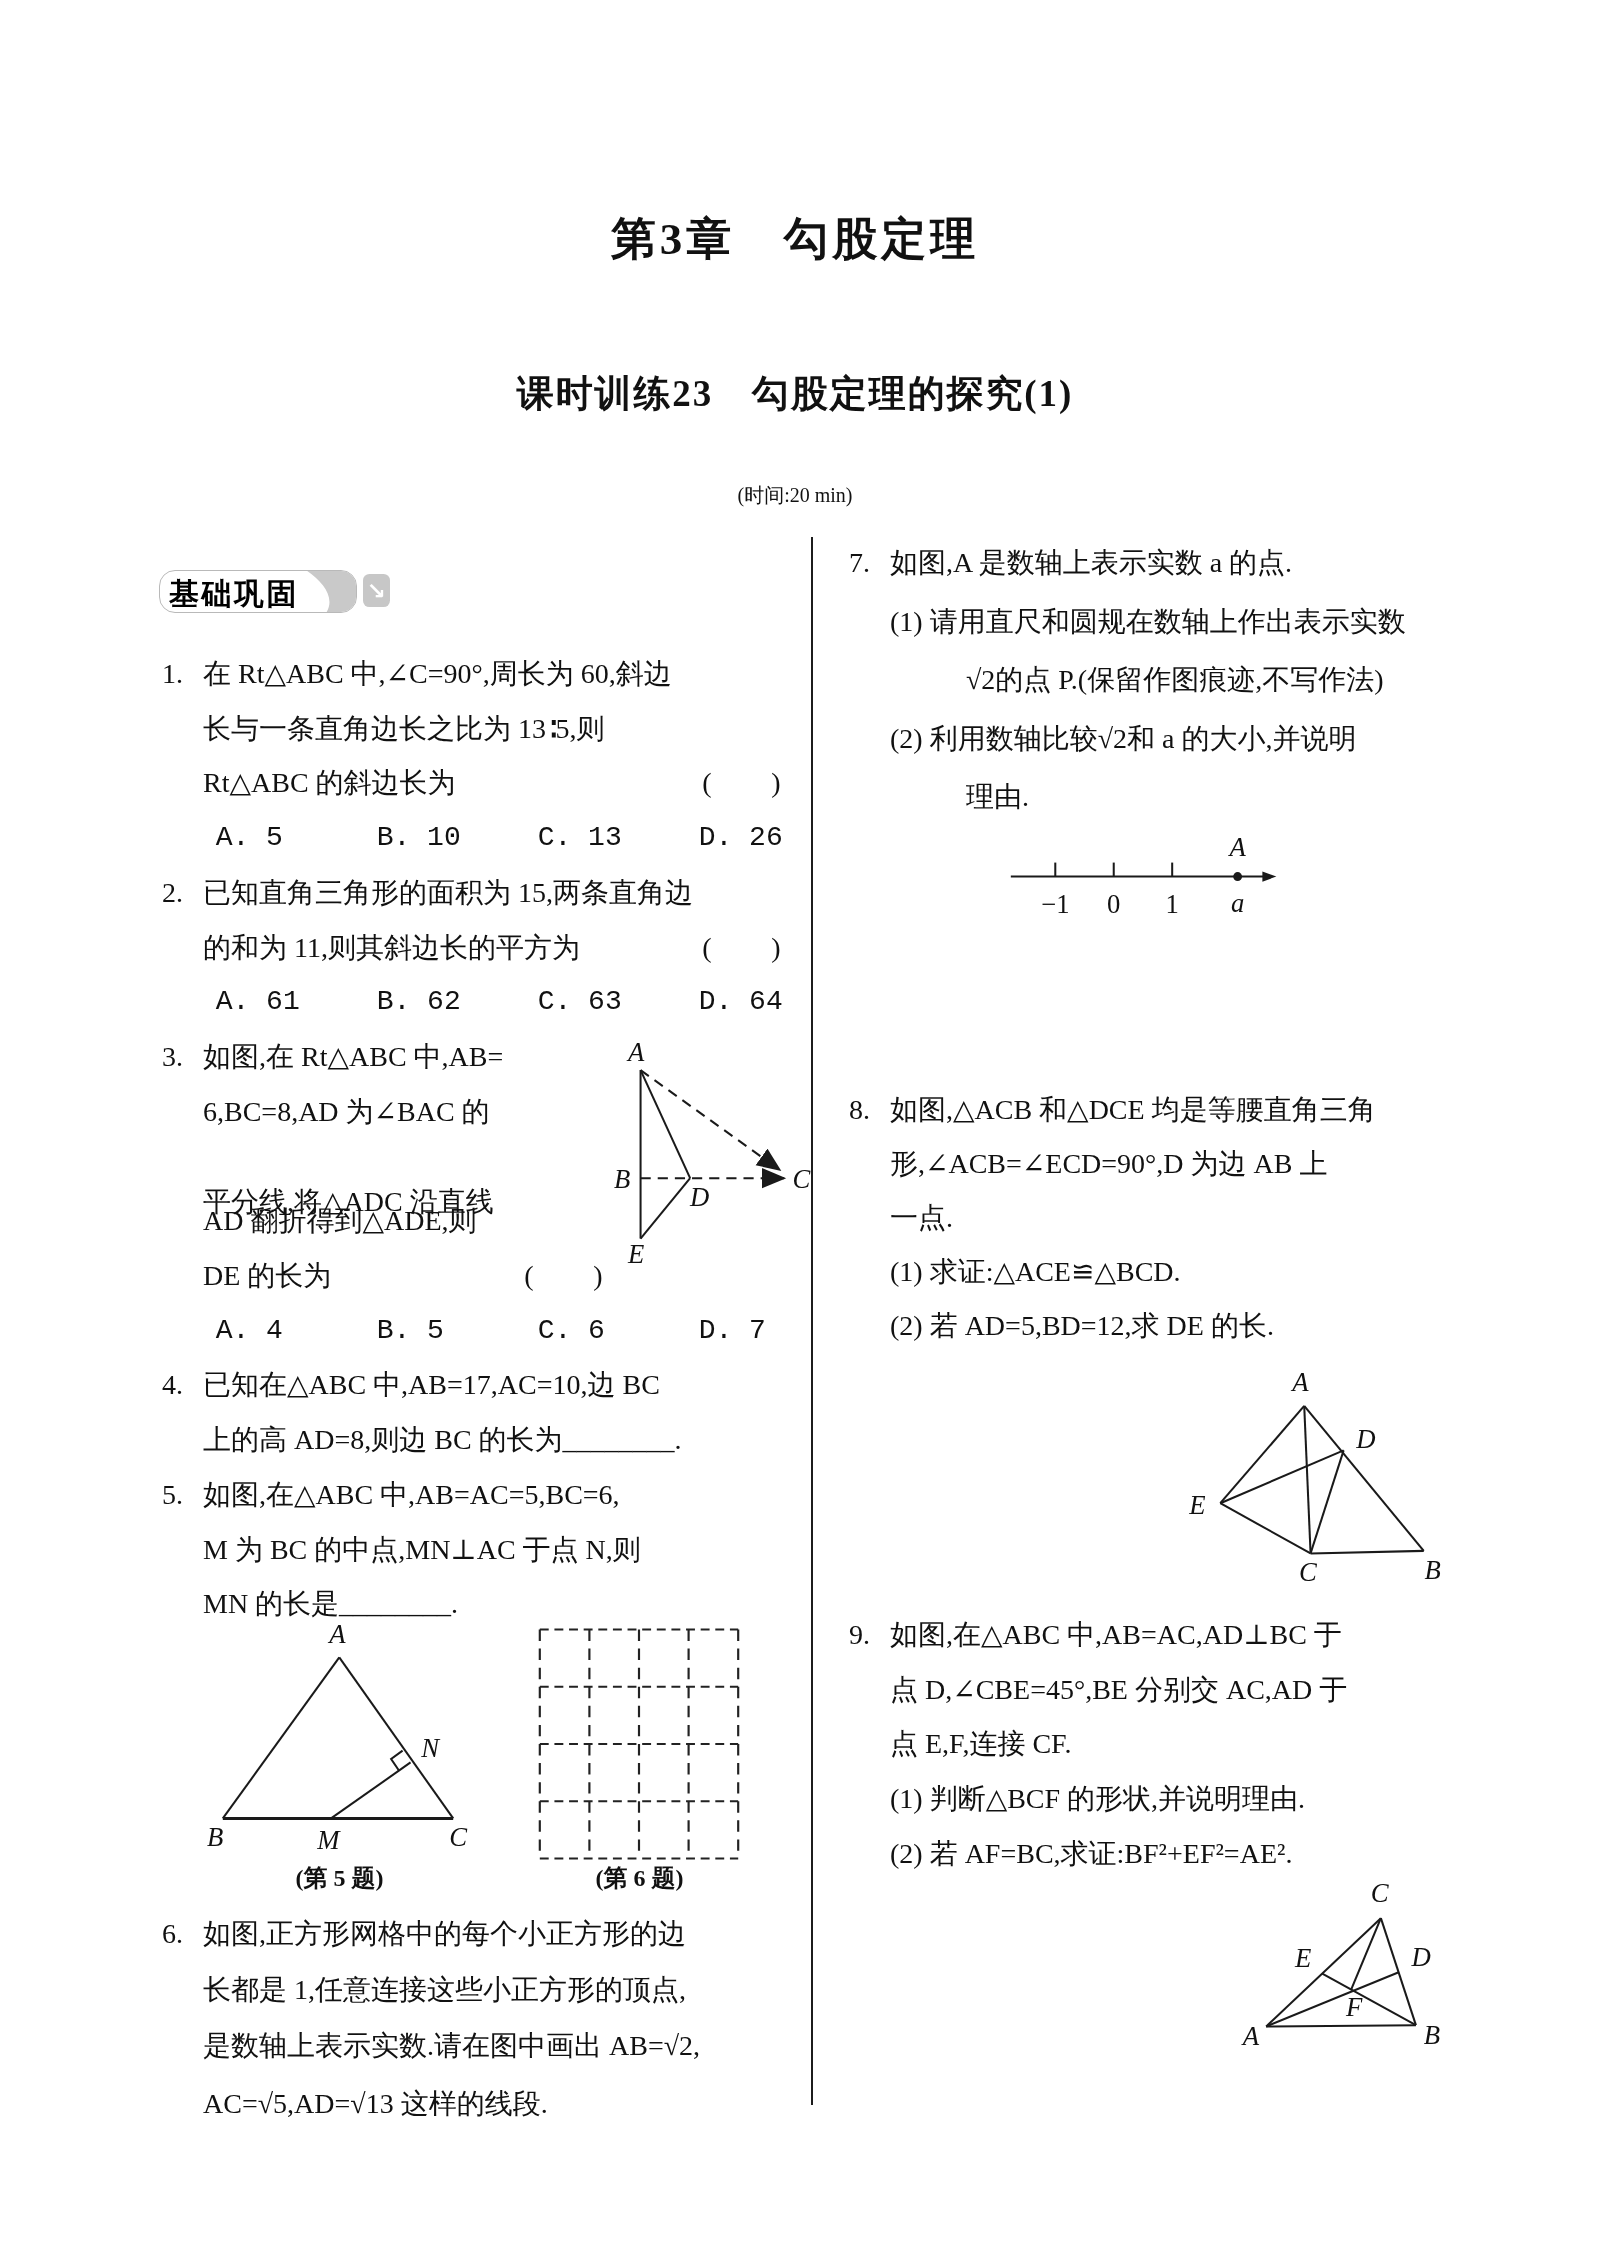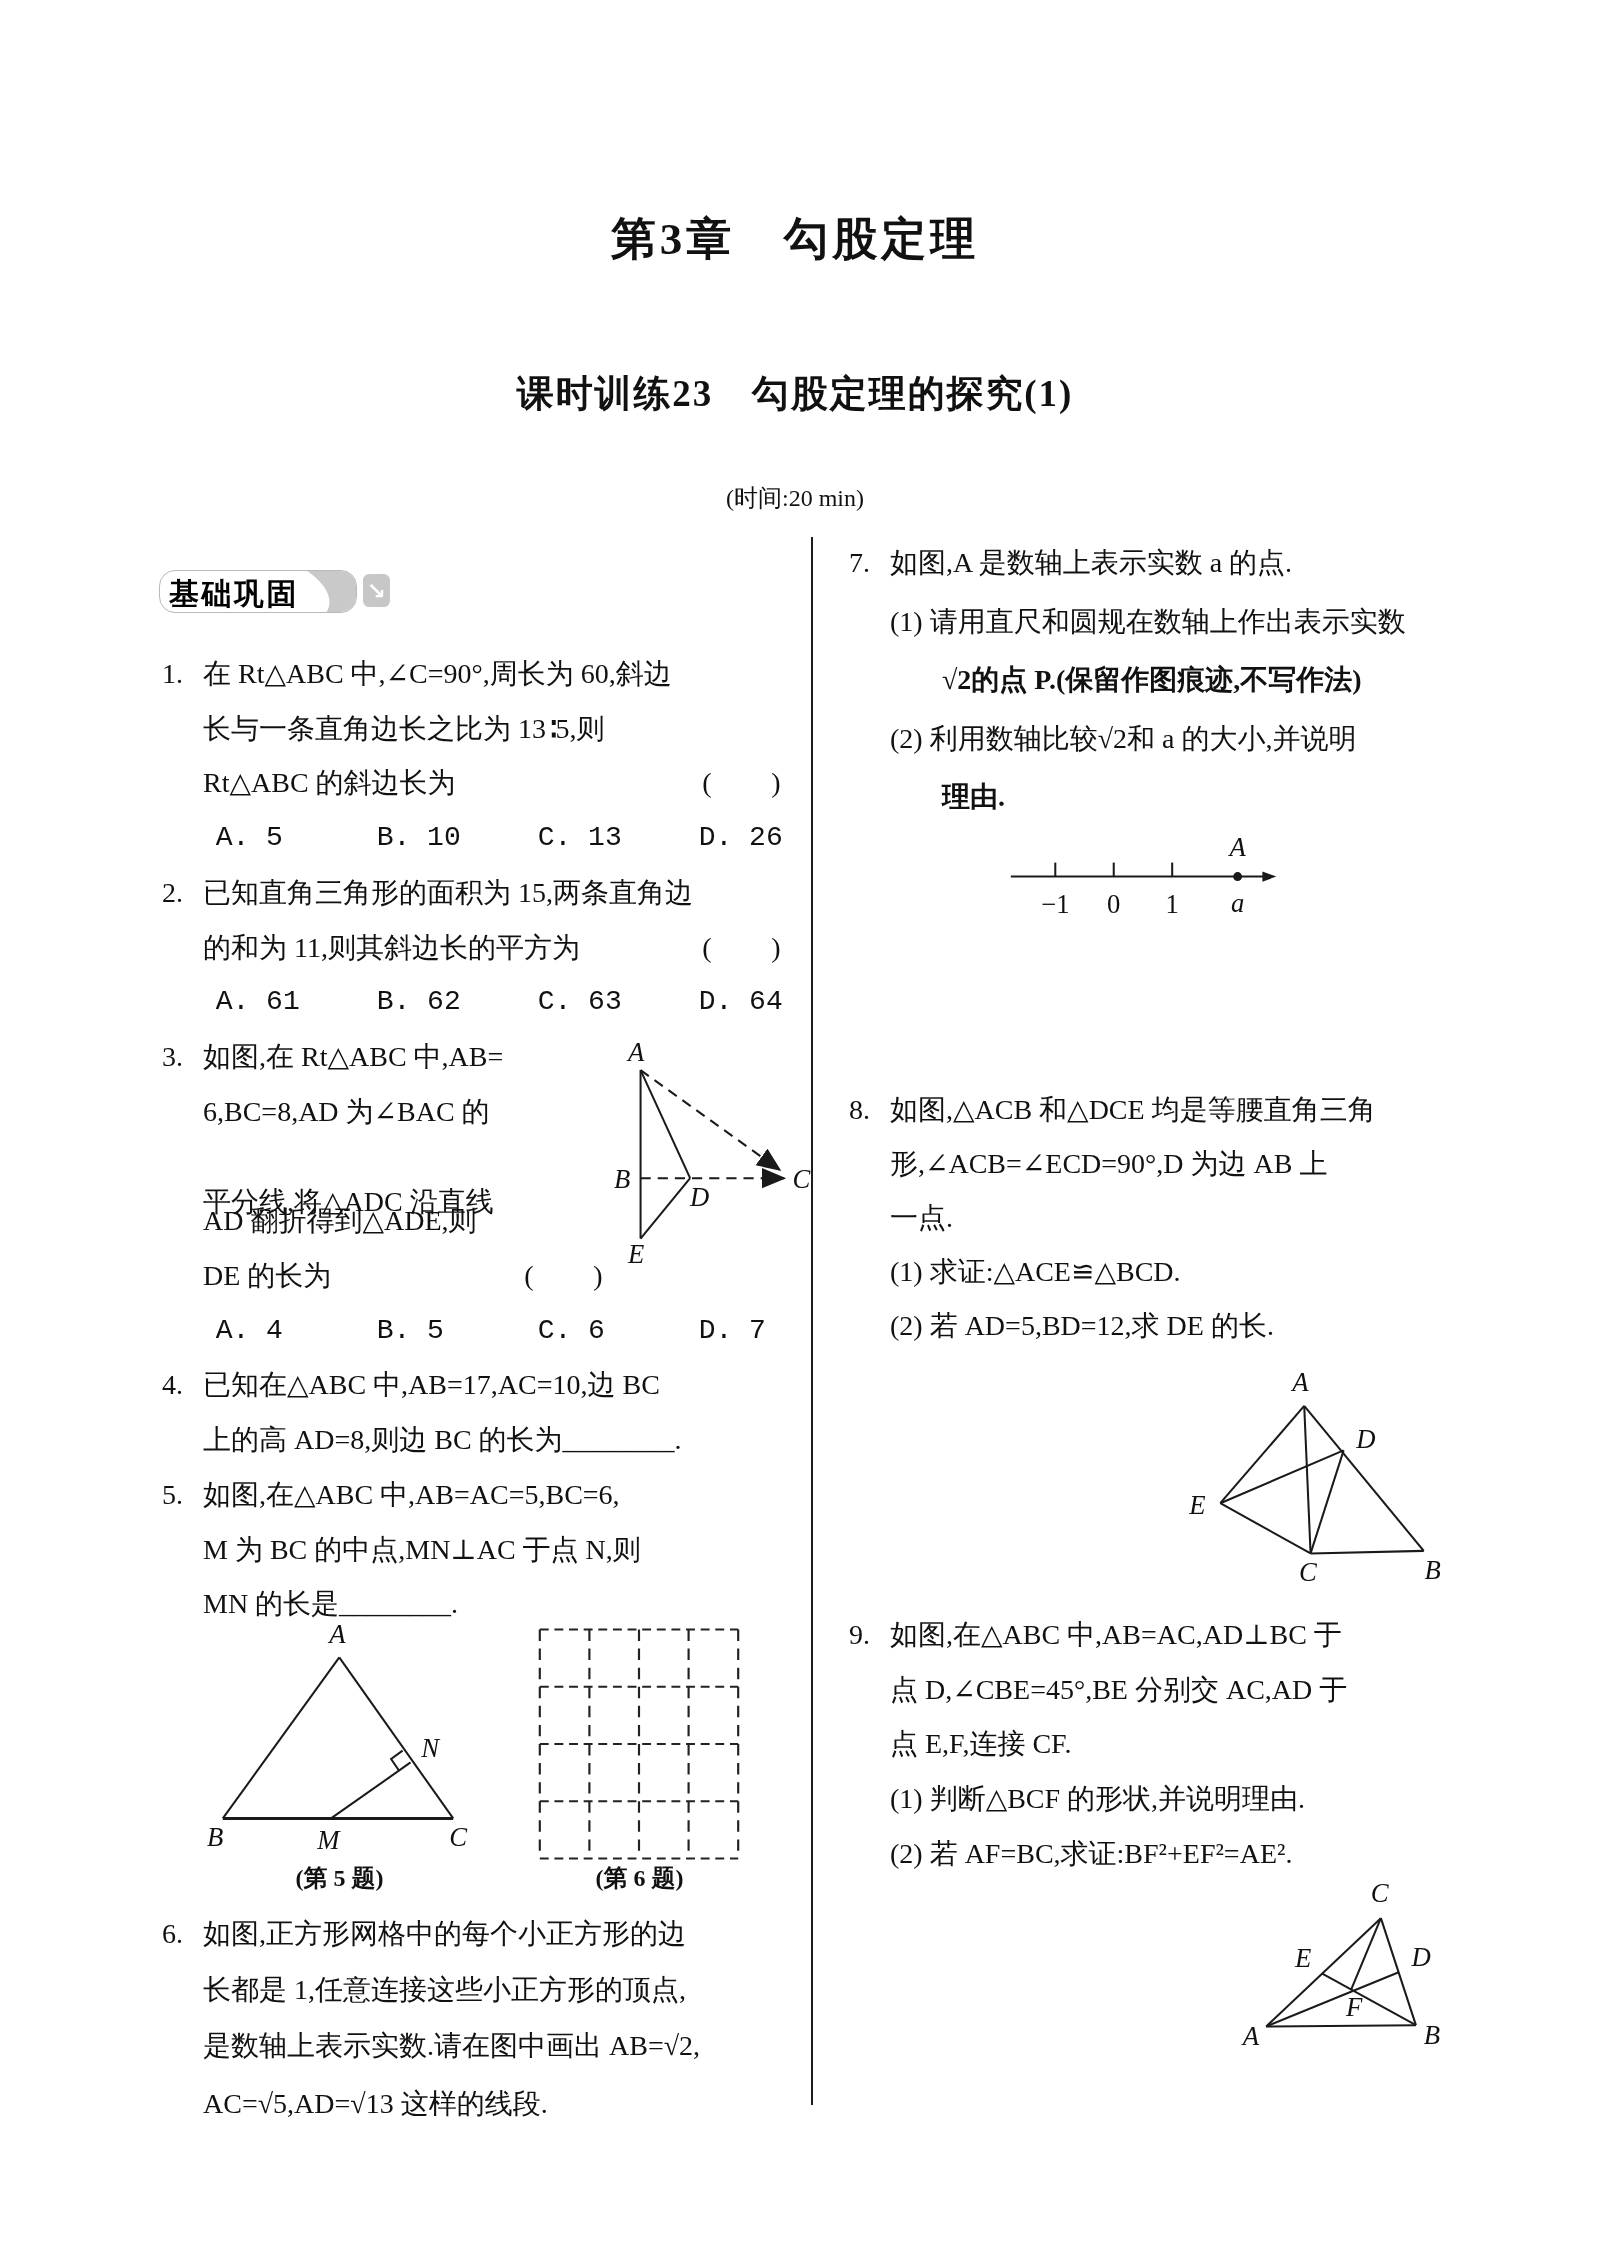--- a/index.html
+++ b/index.html
@@ -5,38 +5,38 @@
   html,body{margin:0;padding:0;background:#e8e8e8;}
   #page{
     position:relative; width:1623px; height:2261px; background:#ffffff;
     font-family:"Liberation Serif","DejaVu Serif",serif; color:#111; overflow:hidden;
   }
   .chapter{position:absolute; left:0; top:209px; width:1590px; text-align:center;
     font-size:45px; font-weight:bold; letter-spacing:3.8px;}
   .lesson{position:absolute; left:0; top:369px; width:1590px; text-align:center;
     font-size:37px; font-weight:bold; letter-spacing:1.9px;}
   .timenote{position:absolute; left:0; top:482px; width:1590px; text-align:center;
-    font-size:24px;}
+    font-size:20px;}
   .divider{position:absolute; left:811px; top:537px; width:1.9px; height:1568px; background:#1c1c1c;}
 
   
   .badge{position:absolute; left:159px; top:570px; width:196px; height:41px;
     border:1.9px solid #b9b9b9; border-radius:16px; background:#fff; overflow:hidden;}
   .badge .swoosh{position:absolute; right:-2.5px; top:-2.5px; height:46px; width:76px;}
   .badge-text{position:absolute; left:9px; top:3.2px; font-size:30px; font-weight:bold;
     letter-spacing:2.5px; color:#000;}
   .badge-arrow{position:absolute; left:363px; top:574px; width:27px; height:33px;
     background:#c7c7c7; border-radius:6.4px; color:#fff; font-size:23px; font-weight:bold;
     display:flex; align-items:center; justify-content:center;
     font-family:"DejaVu Sans",sans-serif;}
 
   .prob{position:absolute; font-size:28px;}
   .prob .num{position:absolute; left:0; top:0; width:38px; line-height:38px;}
   .prob .line{position:absolute; left:41px; right:0; line-height:38px; white-space:nowrap;}
-  .prob .line.ind2{left:93px;font-weight:bold;}
+  .prob .line.ind2{left:117px;}
   .paren{position:absolute; right:0; top:0; letter-spacing:1.3px;}
   .choices span{display:inline-block; width:161px;}
   .choices span:last-child{width:auto;}
   .choices{padding-left:12.7px;font-family:Liberation Mono, monospace;}
 
   .caption{position:absolute; width:191px; text-align:center; font-size:24px; font-weight:600;}
 
   svg{position:absolute; overflow:visible;}
   svg .edge{stroke:#1a1a1a; stroke-width:3.2; fill:none;}
   svg .edge.thick{stroke-width:4.5;}

